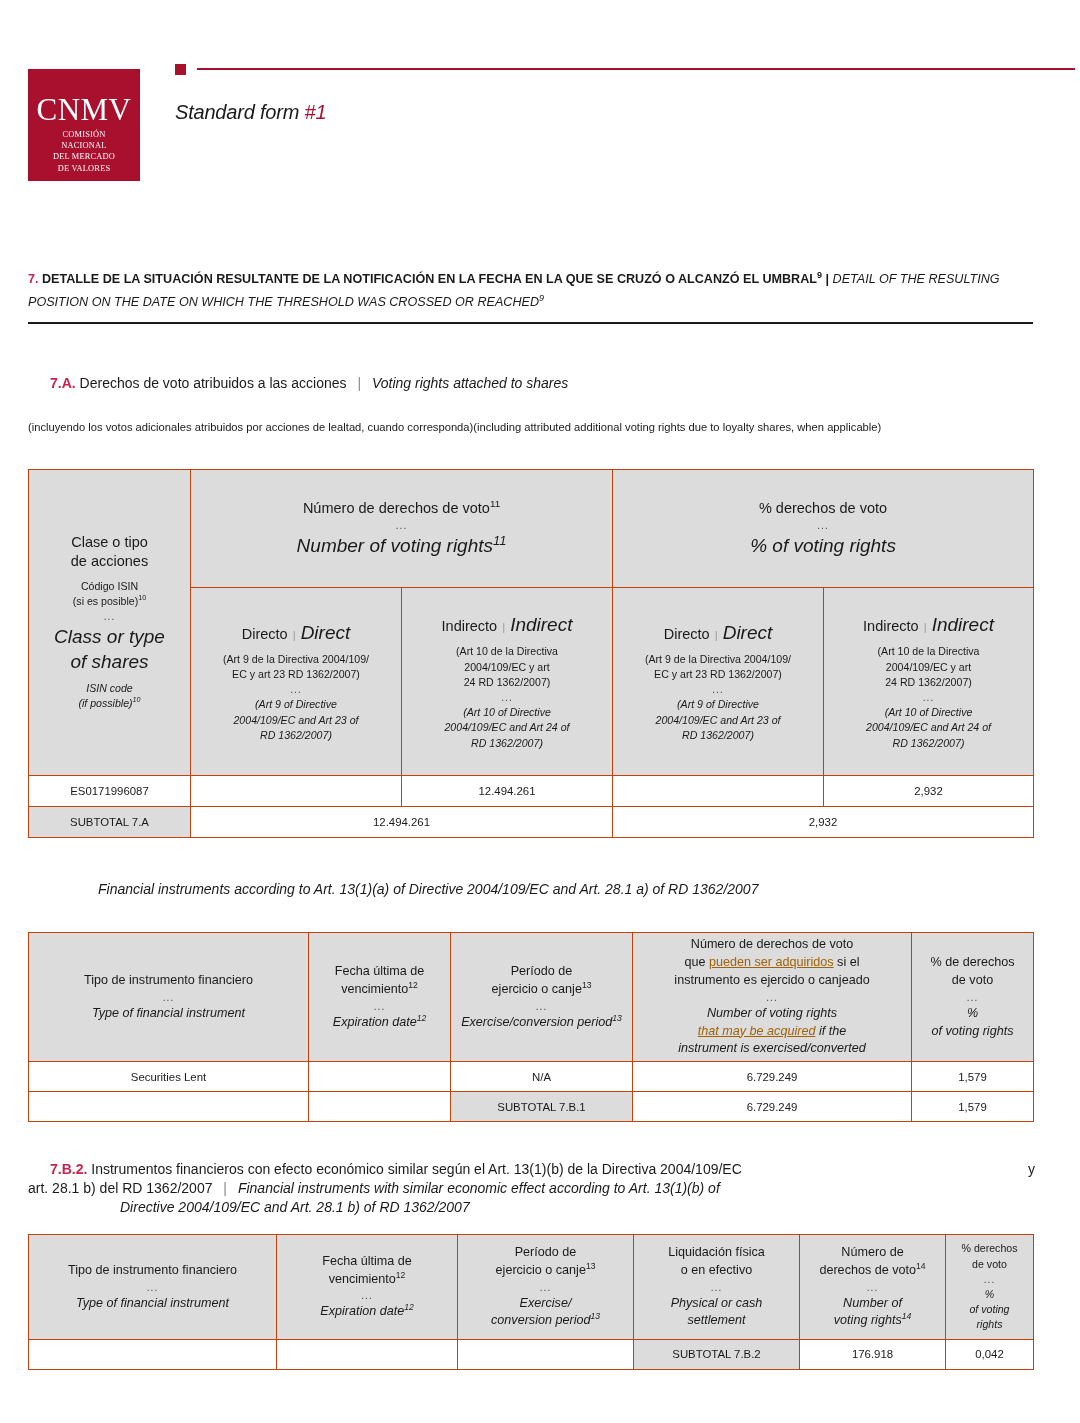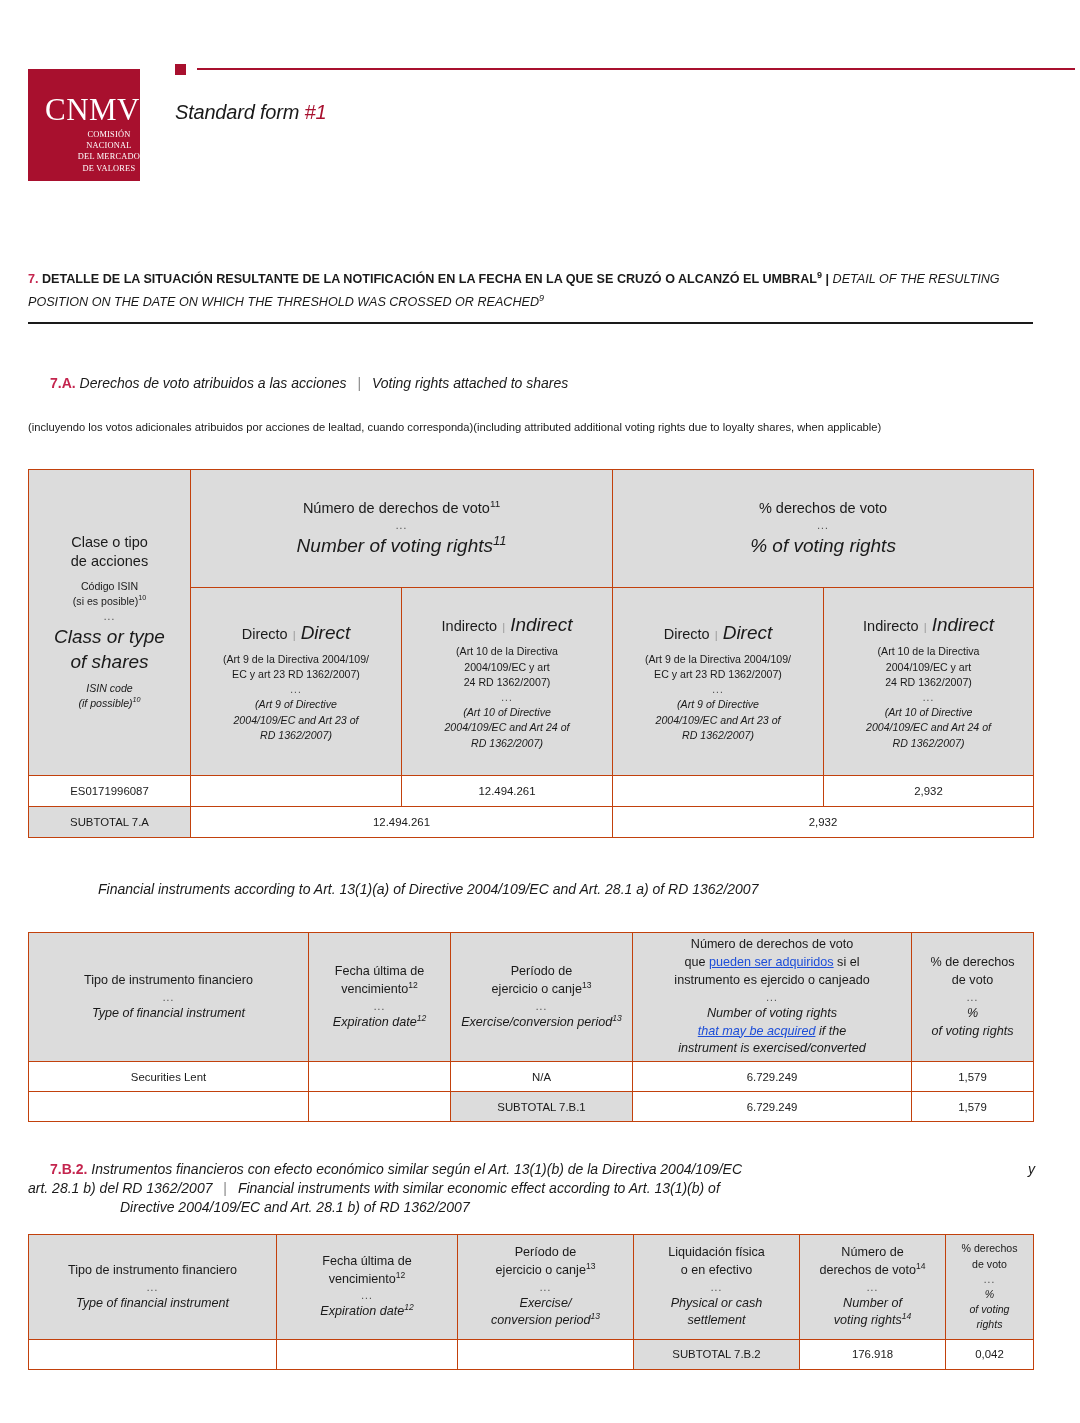--- a/index.html
+++ b/index.html
@@ -26,21 +26,21 @@
   .logo-box {
     position: absolute;
     left: 28px;
     top: 69px;
     width: 112px;
     height: 112px;
     background: #a8102e;
     color: #ffffff;
     display: flex;
     flex-direction: column;
-    align-items: flex-end;
+    align-items: center;
     justify-content: flex-start;
     padding-top: 25px;
     box-sizing: border-box;
   }
   .logo-main {
     font-family: "Liberation Serif", serif;
     font-size: 31px;
     letter-spacing: 0.5px;
     line-height: 1;
     font-weight: 400;
@@ -117,21 +117,21 @@
     margin-top: 7px;
   }
 
   
   .sub-head {
     position: absolute;
     font-size: 14px;
     line-height: 1.35;
   }
   .sub-head .tag { color: #c4254e; font-weight: bold; }
-  .sub-head .es { font-weight: normal; font-style: italic; }
+  .sub-head .es { font-weight: normal; }
   .sub-head .sep { color: #888; padding: 0 7px; }
   .sub-head .en { font-style: italic; }
 
   #head-7a { left: 50px; top: 374px; width: 960px; }
 
   .note-7a {
     position: absolute;
     left: 28px;
     top: 418px;
     width: 1005px;
@@ -161,21 +161,21 @@
   .en-l { font-size: 19px; font-style: italic; line-height: 1.32; }
   .es-m { font-size: 12.6px; line-height: 1.42; }
   .en-m { font-size: 12.6px; font-style: italic; line-height: 1.42; }
   .es-s { font-size: 10.6px; line-height: 1.44; }
   .en-s { font-size: 10.6px; font-style: italic; line-height: 1.44; }
   .dots { font-size: 10px; letter-spacing: 1px; color: #444; line-height: 1.5; }
   .gap-sm { height: 7px; }
   .vbar { color: #999; padding: 0 5px; }
   sup { font-size: 0.68em; vertical-align: super; line-height: 0; }
   .hl {
-    color: #1d4ed8;
+    color: #a16207;
     text-decoration: underline;
   }
   .cellval { font-size: 11.6px; }
 
   
   #table-7a { left: 28px; top: 469px; width: 1005px; }
 
   
   #head-7b1 { left: 50px; top: 880px; width: 985px; }
   #head-7b1 .l2 { padding-left: 48px; }

